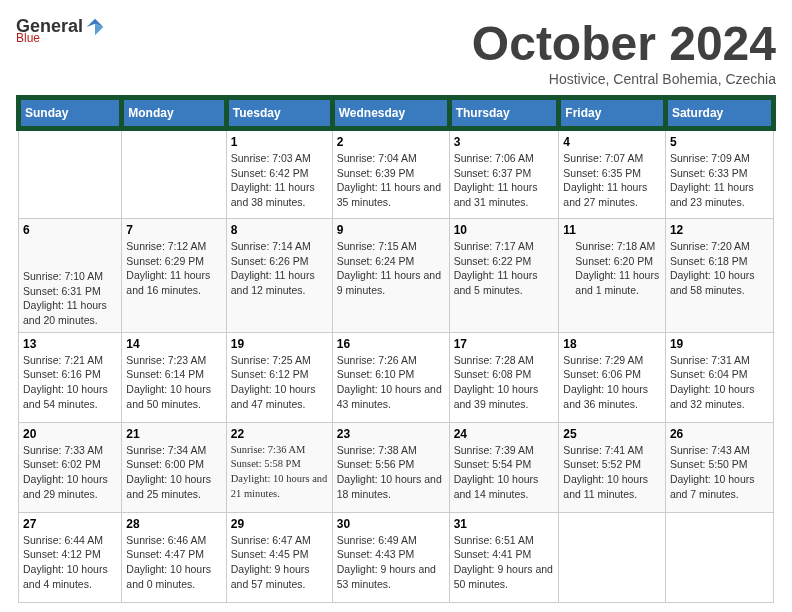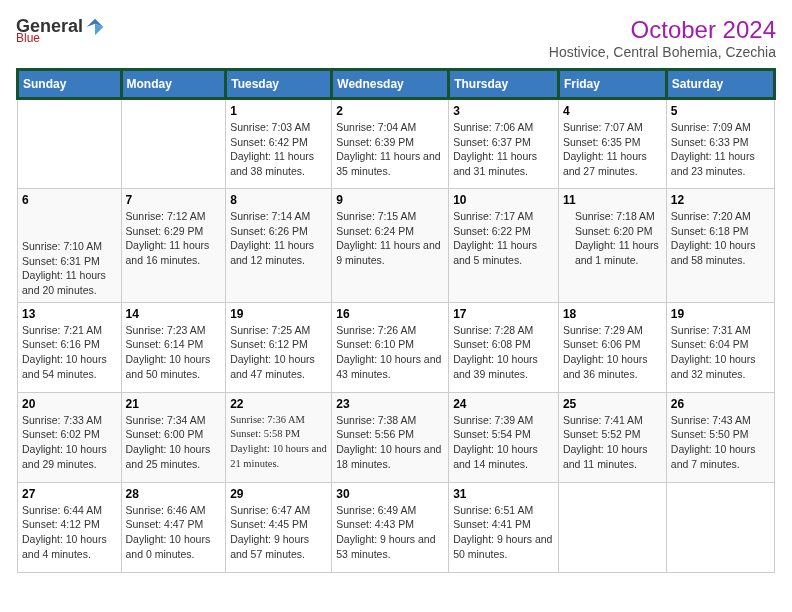--- a/index.html
+++ b/index.html
@@ -33,41 +33,41 @@
     }
     .logo-icon {
       width: 20px;
       height: 20px;
       margin-left: 2px;
     }
     .title-block {
       text-align: right;
     }
     .month-title {
-      font-size: 24px;
-      color: #a21caf;
-      font-weight: normal;
+      font-size: 48px;
+      color: #404040;
+      font-weight: bold;
     }
     .subtitle {
       font-size: 14px;
       color: #555;
     }
     table {
       width: 100%;
       border-collapse: collapse;
       font-size: 11px;
     }
     thead tr th {
       background: #3a7abf;
       color: #fff;
       padding: 6px 4px;
       text-align: left;
       font-weight: bold;
       font-size: 12px;
-      border: 3px solid #14532d;
+      border: 5px solid #14532d;
     }
     tbody tr td {
       border: 1px solid #ccc;
       padding: 4px;
       vertical-align: top;
       min-height: 80px;
       height: 90px;
       background: #fff;
     }
     tbody tr:nth-child(even) td {

